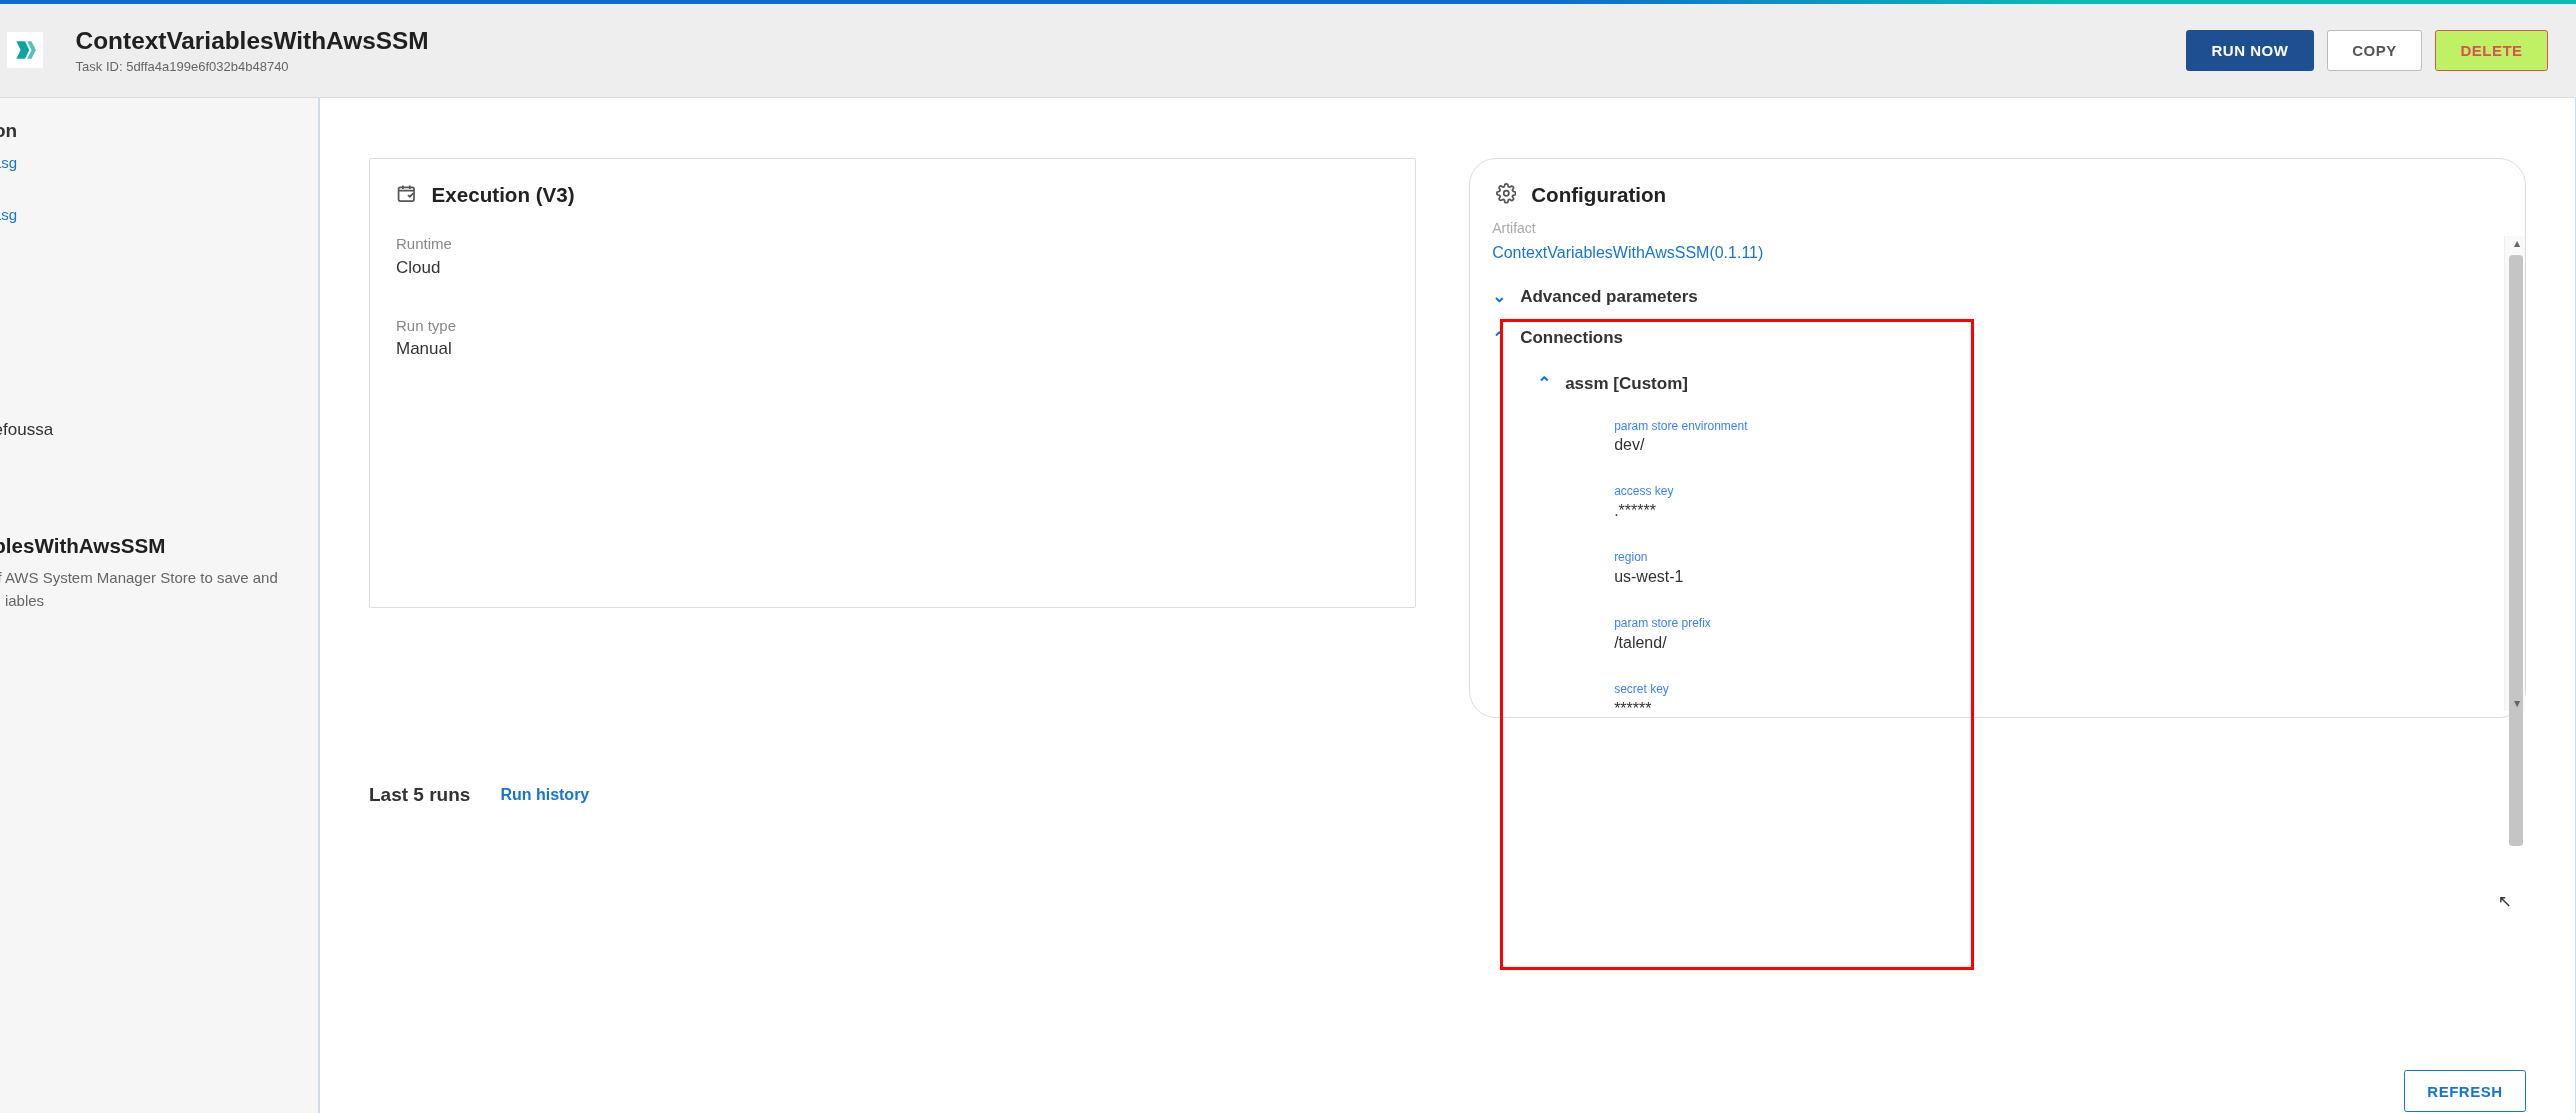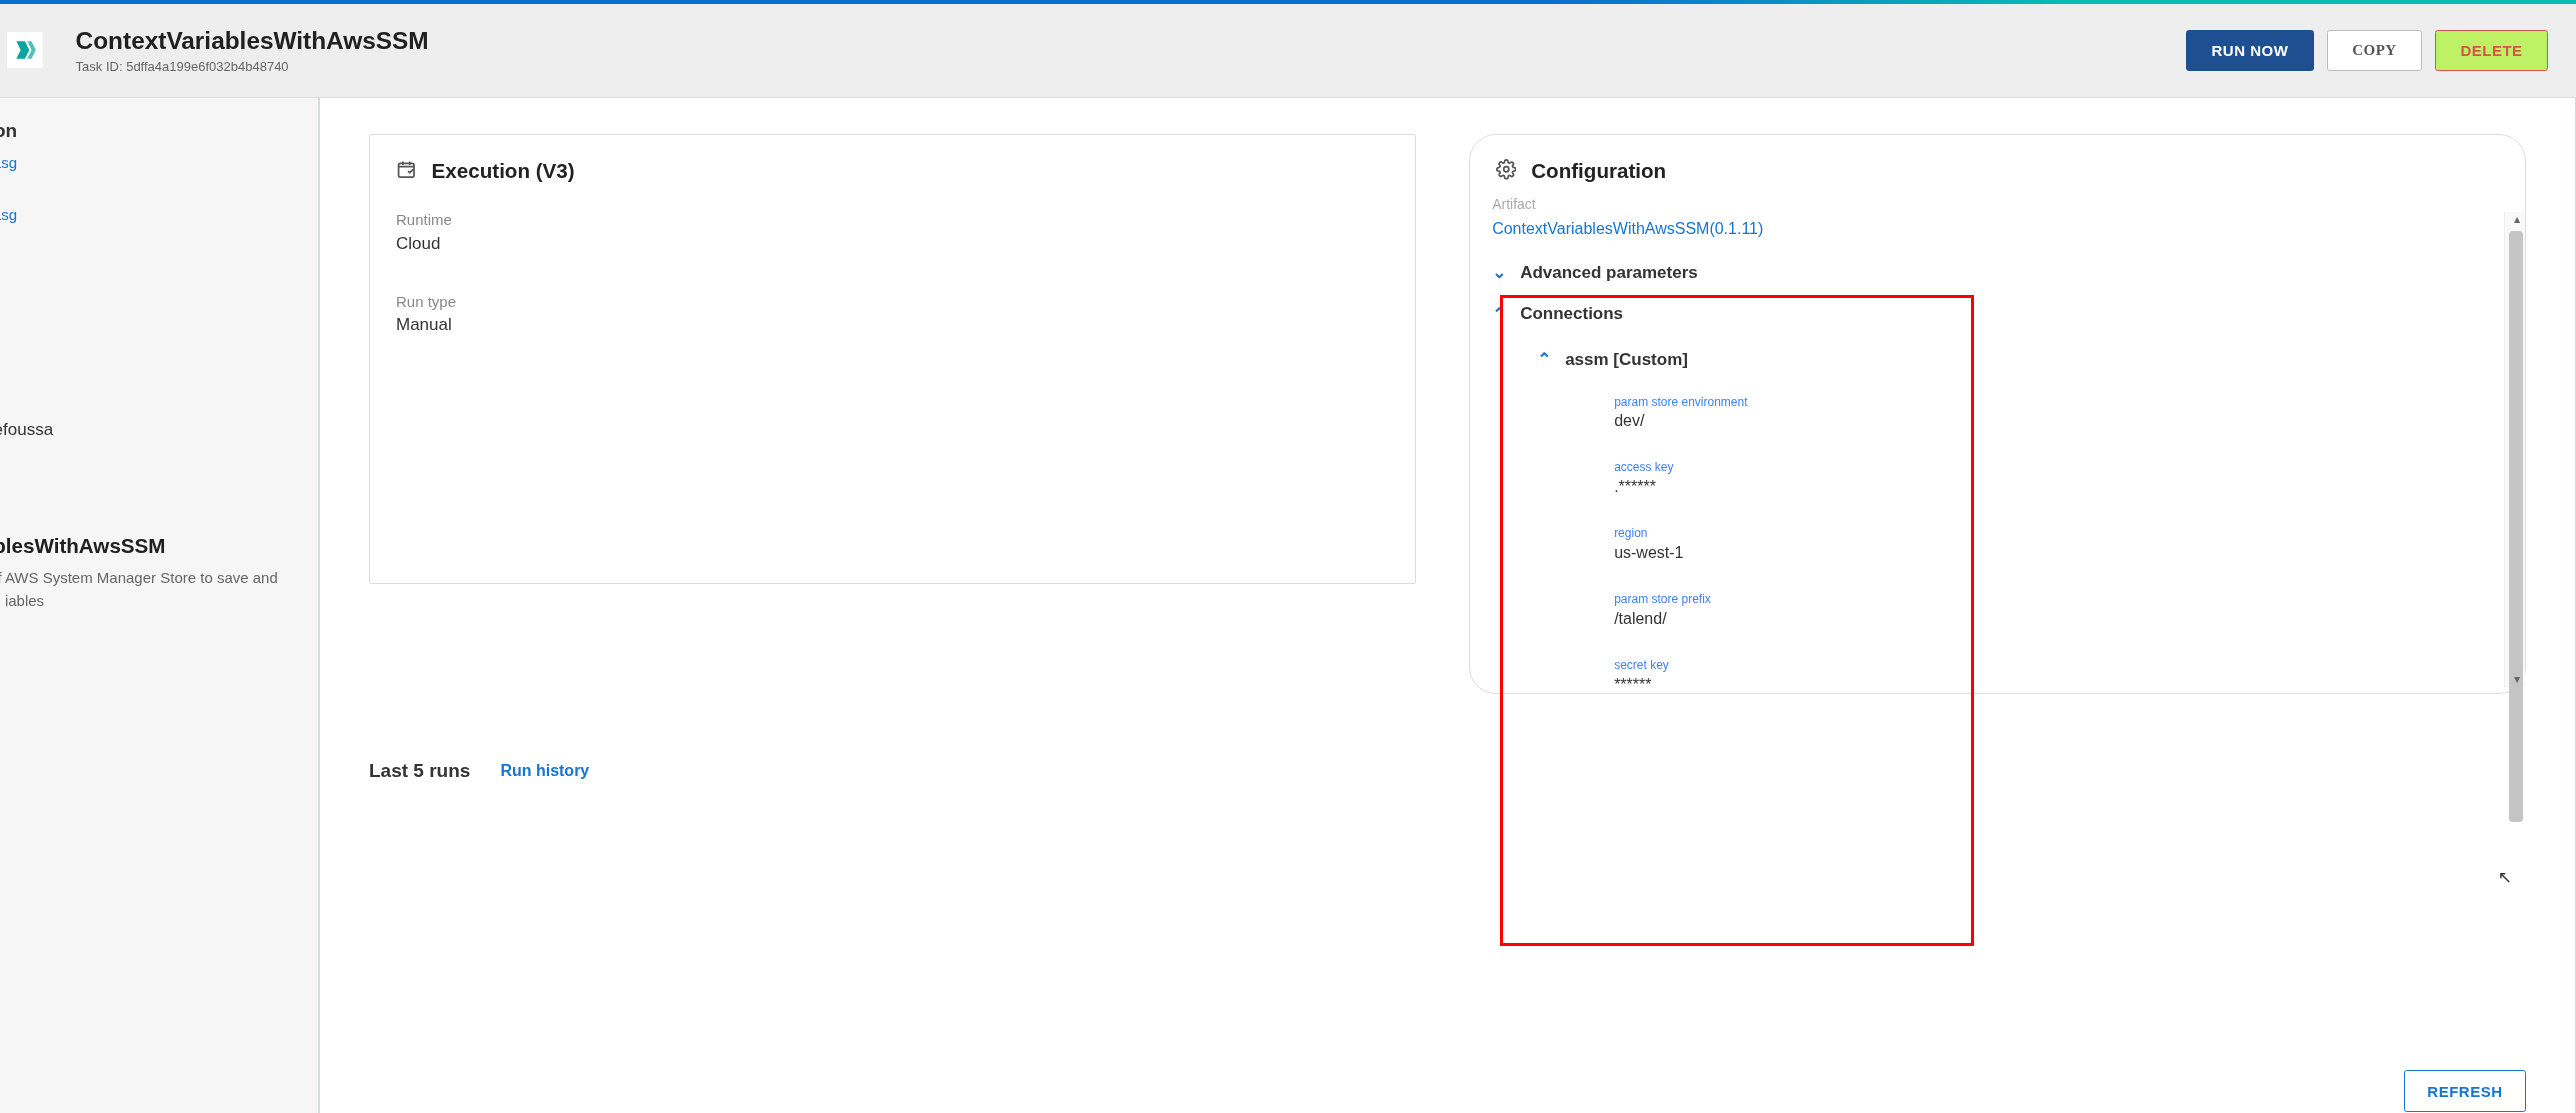--- a/index.html
+++ b/index.html
@@ -22,31 +22,31 @@
     height: 94px;
   }
   .logo-box { width: 38px; height: 38px; background: #fff; display:flex; align-items:center; justify-content:center; margin-right: 32px; border:0.9px solid #eee;}
   .logo-box svg { }
   .title-block { flex: 1; }
   .page-title { font-size: 24.4px; font-weight: 700; color: #202020; }
   .page-subtitle { font-size: 13px; color: #666; margin-top: 3.8px; }
   .header-actions { display: flex; gap: 13px; }
   .btn { padding: 11.3px 24.4px; font-size: 15px; font-weight:600; letter-spacing:0.5px; border-radius: 2.8px; cursor: pointer; border:0.9px solid transparent; }
   .btn-primary { background: #1d4f91; color:#fff; border-color:#1d4f91;}
-  .btn-outline { background: #fff; color:#555; border-color:#bbb;font-family:Liberation Serif, serif; }
+  .btn-outline { background: #fff; color:#555; border-color:#bbb; }
   .btn-danger-outline { background:#bef264; color:#d9534f; border-color:#d9534f;}
   .layout { display:flex; height: calc(100% - 98px);}
   .sidebar { width: 319px; background:#f6f6f6; border-right:0.9px solid #ddd; padding: 22.5px 19px 19px 0; color:#333; overflow:hidden;}
   .s-hd { font-size: 19px; font-weight:700; margin-left:-11.3px; margin-bottom:11.3px;}
   .link { color:#1675d1; font-size:15px; margin-bottom:9.4px; margin-left:-11.3px;}
   .sidebar .sep { height: 26px;}
   .crumbuser { font-size:17px; margin-left:-24.4px; color:#333;}
   .artifact-title { font-size:20.6px; font-weight:700; margin-left:-56px; margin-top:9.4px; color:#202020;}
   .desc { font-size:15px; color:#666; margin-left:-56px; margin-top:9.4px; line-height:1.5;}
-  .main { flex:1; background:#fff; padding: 36px 49px; border:0.9px solid #c7ddf5; border-top:none; position:relative; overflow:auto;}
+  .main { flex:1; background:#fff; padding: 60px 49px; border:0.9px solid #c7ddf5; border-top:none; position:relative; overflow:auto;}
   .panels { display:flex; gap: 53px; }
   .panel { border:0.9px solid #ddd; border-radius:1.9px; background:#fff; }
   .panel-exec { width: 1070px; height: 450px; }
   .panel-conf { width: 1081px; height: 560px; position:relative;border-radius:27px; }
   .panel-hdr { display:flex; align-items:center; padding: 24.4px 26px 0; gap:15px; }
   .panel-hdr .ico { color:#555; }
   .panel-title { font-size:20.6px; font-weight:700; color:#222; }
   .panel-body { padding: 28px 26px; }
   .fld { margin-bottom: 39px; }
   .fld-lbl { font-size: 15px; color:#888; margin-bottom:5.6px;}

